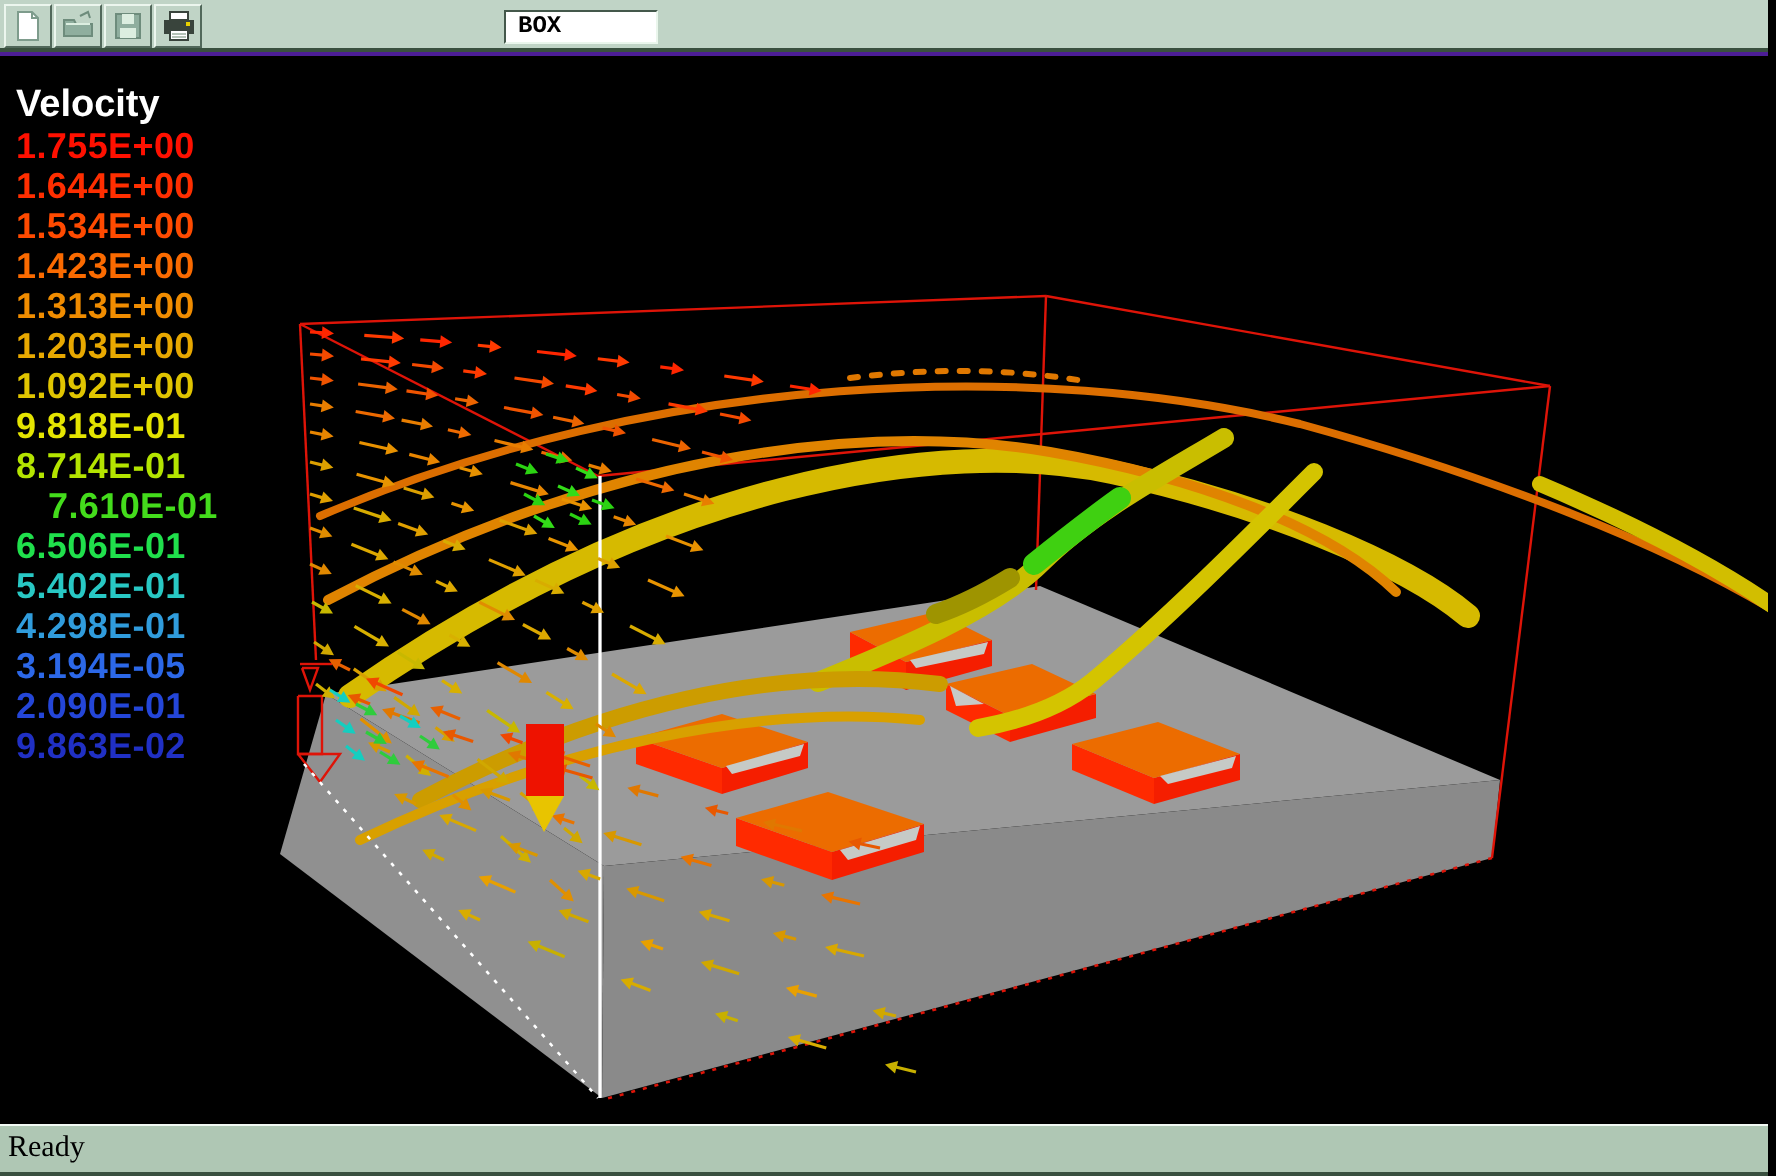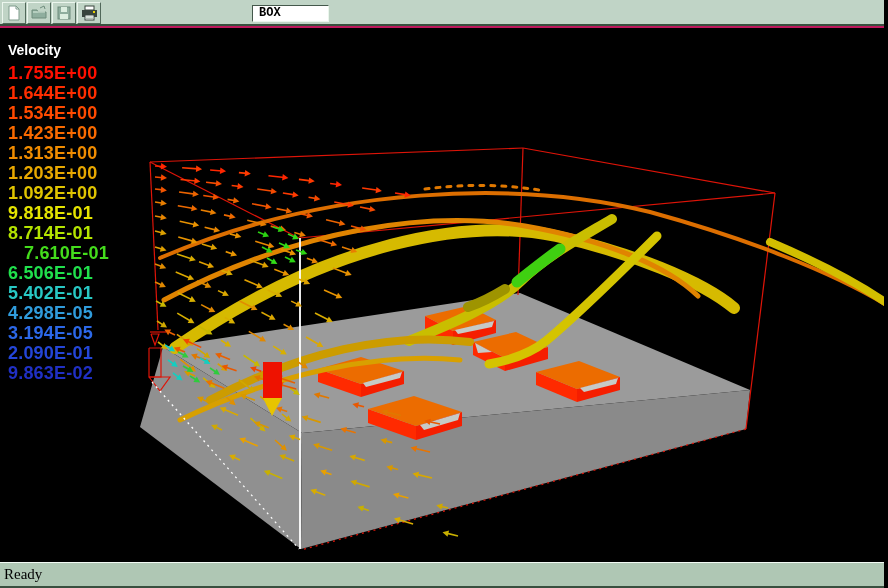--- a/index.html
+++ b/index.html
@@ -1,37 +1,37 @@
 <!DOCTYPE html>
 <html><head>
 <meta charset="utf-8">
 <style>
   html,body{margin:0;padding:0;background:#000;}
   #app{position:relative;width:884px;height:588px;overflow:hidden;
-       font-family:"Liberation Sans",sans-serif;background:#be185d;}
+       font-family:"Liberation Sans",sans-serif;background:#4c1d95;}
 
   
   .toolbar{position:absolute;left:0;top:0;width:888px;height:26px;
            background:#C0D4C6;border-bottom:2px solid #39503F;box-sizing:border-box;}
   .tbtn{position:absolute;top:2px;width:24px;height:22px;background:#C0D4C6;
         border-top:1px solid #ECF6EE;border-left:1px solid #ECF6EE;
         border-right:1px solid #51685A;border-bottom:1px solid #51685A;
         box-sizing:border-box;display:flex;align-items:center;justify-content:center;}
   .tfield{position:absolute;top:5px;height:17px;background:#FFFFFF;
           border-top:1px solid #44584B;border-left:1px solid #44584B;
           border-right:1px solid #EAF6EC;border-bottom:1px solid #EAF6EC;
           box-sizing:border-box;font-family:"Liberation Mono",monospace;
           font-size:12px;font-weight:bold;color:#000;line-height:15px;padding-left:6px;}
 
   
   .viewport{position:absolute;left:0;top:28px;width:888px;height:534px;background:#000;}
   .viewport svg{position:absolute;left:0;top:0;}
 
   .legend{position:absolute;left:8px;top:14px;font-weight:bold;}
-  .legend-title{color:#FFFFFF;font-size:14px;height:21px;}
+  .legend-title{color:#FFFFFF;font-size:19px;height:21px;}
   .legend-row{font-size:18px;height:20px;line-height:20px;letter-spacing:0.2px;}
 
   .probe{position:absolute;left:695px;top:12px;width:180px;text-align:center;
          color:#FFFFFF;font-weight:bold;}
   .probe-label{font-size:14.5px;height:21px;line-height:21px;}
   .probe-value{font-size:14px;height:20px;line-height:20px;}
 
   
   .statusbar{position:absolute;left:0;top:562px;width:888px;height:26px;
              background:#AFC7B4;border-top:1px solid #F2FAF4;
@@ -514,21 +514,21 @@
           <div class="legend-row" style="color: rgb(255, 74, 0);">1.534E+00</div>
           <div class="legend-row" style="color: rgb(250, 106, 0);">1.423E+00</div>
           <div class="legend-row" style="color: rgb(240, 140, 0);">1.313E+00</div>
           <div class="legend-row" style="color: rgb(232, 168, 0);">1.203E+00</div>
           <div class="legend-row" style="color: rgb(224, 196, 0);">1.092E+00</div>
           <div class="legend-row" style="color: rgb(228, 228, 0);">9.818E-01</div>
           <div class="legend-row" style="color: rgb(180, 228, 0);">8.714E-01</div>
           <div class="legend-row" style="color: rgb(68, 220, 28); margin-left: 16px;">7.610E-01</div>
           <div class="legend-row" style="color: rgb(32, 224, 76);">6.506E-01</div>
           <div class="legend-row" style="color: rgb(40, 200, 196);">5.402E-01</div>
-          <div class="legend-row" style="color: rgb(48, 156, 220);">4.298E-05</div>
+          <div class="legend-row" style="color: rgb(48, 156, 220);">4.298E-01</div>
           <div class="legend-row" style="color: rgb(44, 104, 232);">3.194E-05</div>
           <div class="legend-row" style="color: rgb(36, 70, 216);">2.090E-01</div>
           <div class="legend-row" style="color: rgb(32, 48, 196);">9.863E-02</div>
         </div>
     </div>
 
   </div>
 
   <div class="statusbar">
     <span>Ready</span>

